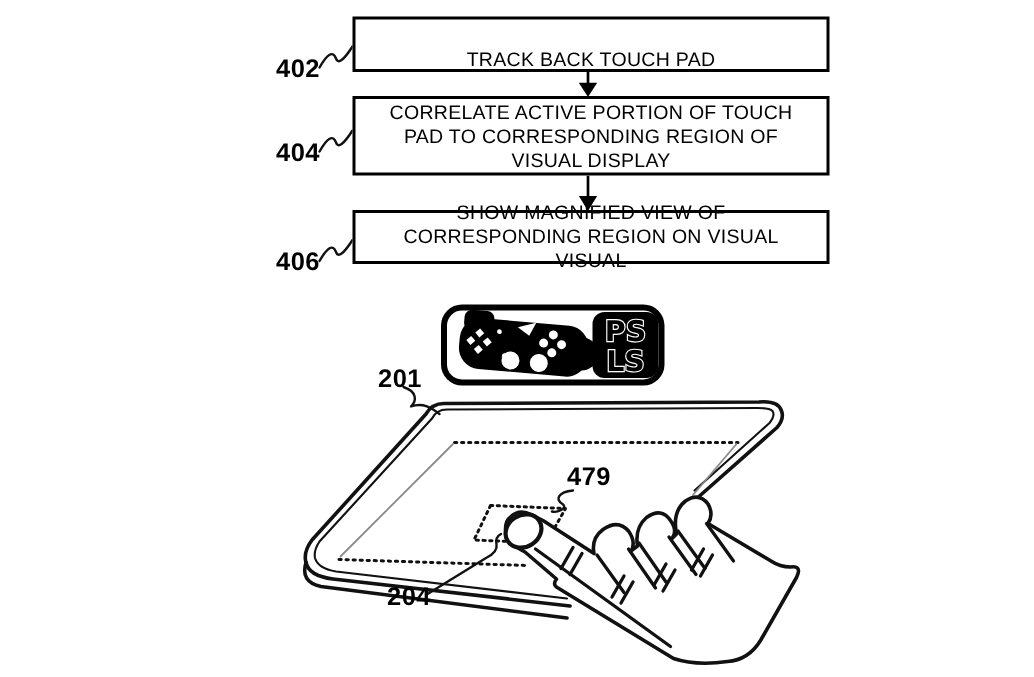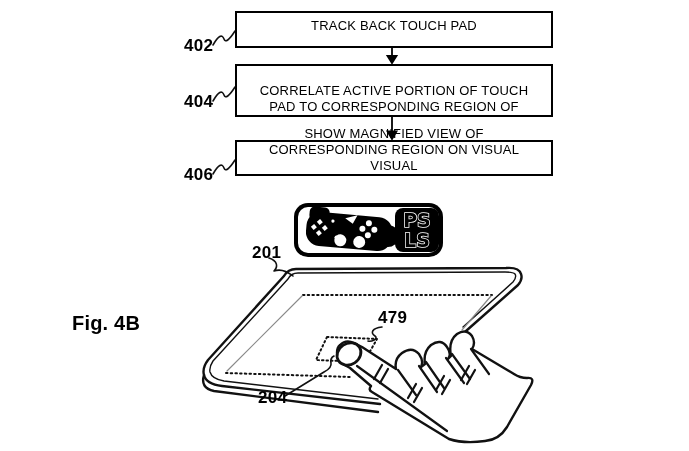--- a/index.html
+++ b/index.html
@@ -1,22 +1,22 @@
 <!DOCTYPE html>
 <html><head>
 <meta charset="utf-8">
 <style>
   html,body{margin:0;padding:0;background:#fff;}
   .stage{position:relative;width:689px;height:451px;background:#ffffff;overflow:hidden;
          font-family:"Liberation Sans",sans-serif;color:#000;}
   .overlay{position:absolute;left:0;top:0;width:689px;height:451px;}
   .fc-box{position:absolute;left:235px;width:318px;border:2px solid #000;box-sizing:border-box;
-          background:#fff;display:flex;flex-direction:column;align-items:center;justify-content:flex-end;
+          background:#fff;display:flex;flex-direction:column;align-items:center;justify-content:center;
           text-align:center;font-size:13px;line-height:16px;letter-spacing:.2px;}
-  #box-402{top:11px;height:37px;justify-content:flex-start;padding-top:5px;}
+  #box-402{top:11px;height:37px;justify-content:flex-start;padding-top:19px;}
   #box-404{top:64px;height:53px;}
   #box-406{top:140px;height:36px;}
   .ref{position:absolute;font-weight:bold;font-size:17px;letter-spacing:.3px;}
   #ref-402{left:184px;top:36px;}
   #ref-404{left:184px;top:92px;}
   #ref-406{left:184px;top:165px;}
   #ref-201{left:252px;top:243px;text-align:center;}
   #ref-412{left:378px;top:308px;}
   #ref-204{left:258px;top:388px;}
   .figlabel{position:absolute;font-weight:bold;font-size:20px;letter-spacing:.2px;}
@@ -119,28 +119,28 @@
           <path d="M 414,402 L 422,388"></path>
         <path d="M 436,390 L 444,376"></path>
           <path d="M 442,394 L 450,380"></path>
         <path d="M 461,380 L 469,366"></path>
           <path d="M 467,384 L 475,370"></path>
       </g>
       <ellipse cx="349" cy="354" rx="12.5" ry="10.5" transform="rotate(-33 349 354)" fill="#fff" stroke-width="2.8"></ellipse>
     </g>
   </svg>
 
-  <div class="figlabel" id="fig4b">Fig. 4B</div>
 
   <div class="fc-box" id="box-402">
     <div>TRACK BACK TOUCH PAD</div>
   </div>
   <div class="fc-box" id="box-404">
     <div>CORRELATE ACTIVE PORTION OF TOUCH</div>
     <div>PAD TO CORRESPONDING REGION OF</div>
+    <div>VISUAL DISPLAY</div>
   </div>
   <div class="fc-box" id="box-406">
     <div>SHOW MAGNIFIED VIEW OF</div>
     <div>CORRESPONDING REGION ON VISUAL</div>
     <div>VISUAL</div>
   </div>
 
   <div class="ref" id="ref-402">402</div>
   <div class="ref" id="ref-404">404</div>
   <div class="ref" id="ref-406">406</div>

